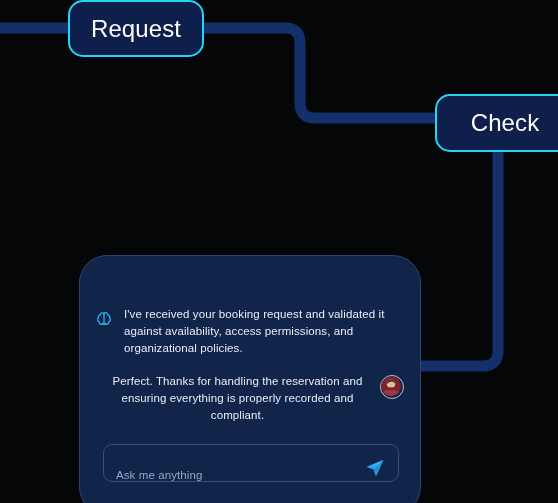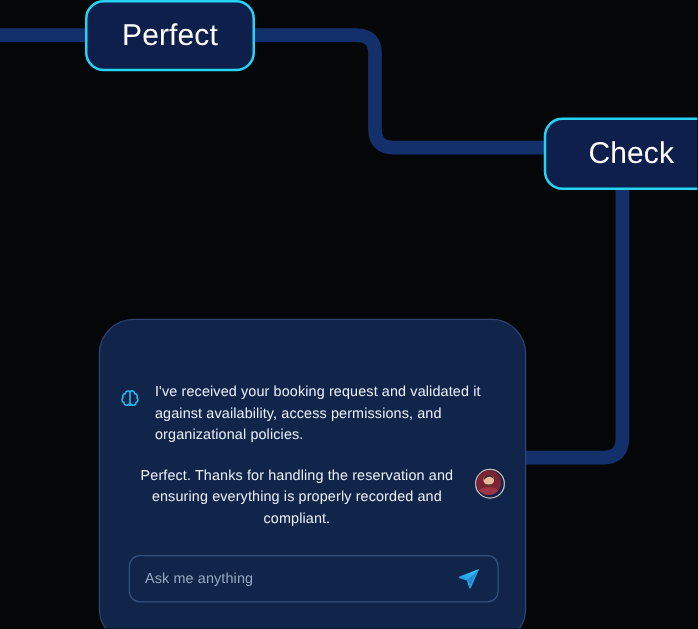--- a/index.html
+++ b/index.html
@@ -135,21 +135,21 @@
     position: absolute;
     left: 23px;
     top: 188px;
     width: 296px;
     height: 38px;
     border: 1px solid #33507f;
     border-radius: 9px;
     background: #102549;
     box-sizing: border-box;
     display: flex;
-    align-items: center;
+    align-items: flex-end;
     padding: 0 10px 0 12px;
   }
   #ask-input {
     flex: 1 1 auto;
     background: transparent;
     border: none;
     outline: none;
     color: #d6dded;
     font-family: "Liberation Sans", sans-serif;
     font-size: 11.5px;
@@ -181,21 +181,21 @@
   <svg id="wires" viewBox="0 0 558 503" width="558" height="503" fill="none">
 
     <path d="M0 28 H70" stroke="#14306b" stroke-width="11" fill="none"></path>
 
     <path d="M203 28 H285 Q300 28 300 43 V103 Q300 118 315 118 H436" stroke="#14306b" stroke-width="11" fill="none" stroke-linecap="butt"></path>
 
     <path d="M498 152 V350 Q498 366 483 366 H420" stroke="#14306b" stroke-width="11" fill="none" stroke-linecap="butt"></path>
   </svg>
 
   <div class="node" id="node-request">
-    <span class="node-label">Perfect</span>
+    <span class="node-label">Request</span>
   </div>
 
   <div class="node" id="node-check">
     <span class="node-label">Check</span>
   </div>
 
   <div id="chat-card">
 
     <div class="msg-row" id="bot-row">
       <span class="brain-icon">

